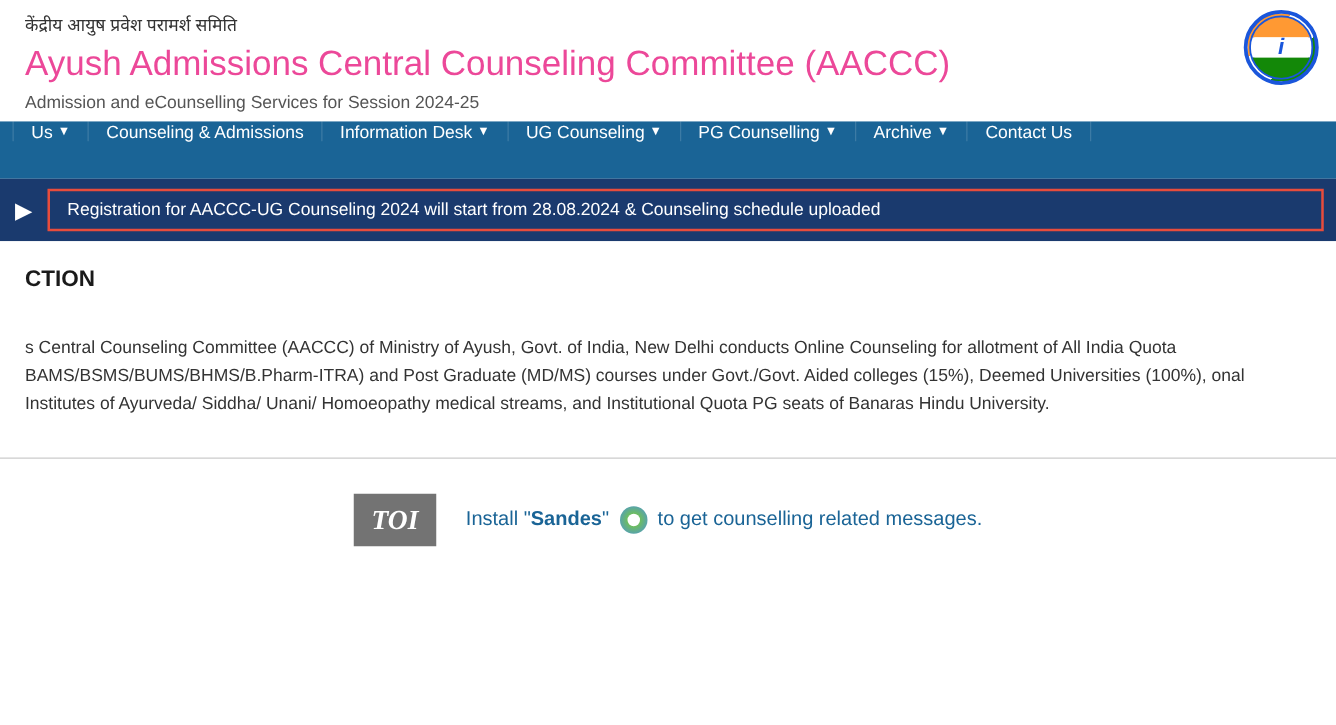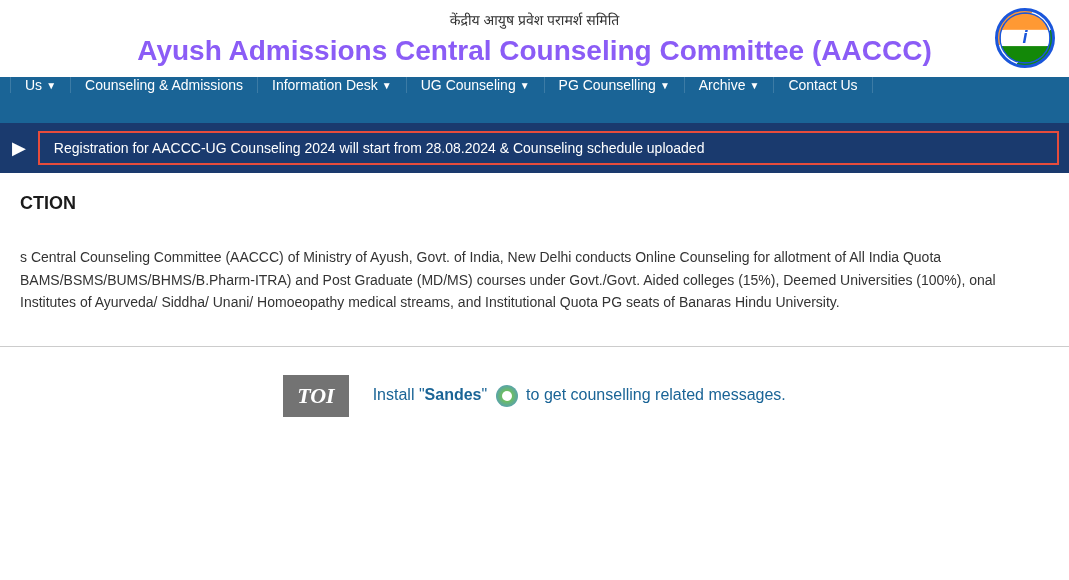--- a/index.html
+++ b/index.html
@@ -5,34 +5,33 @@
     * { margin: 0; padding: 0; box-sizing: border-box; }
     body {
       font-family: Arial, sans-serif;
       background: #fff;
       width: 1069px;
       overflow-x: hidden;
     }
 
     
     .header {
-      text-align: center;
       padding: 10px 20px 8px;
       background: #fff;
       position: relative;
     }
     .header-hindi {
       font-size: 14px;
       color: #333;
       margin-bottom: 4px;
     }
     .header-title {
       font-size: 28px;
-      font-weight: bold;
-      color: #8b5cf6;
+      font-weight: normal;
+      color: #ec4899;
       line-height: 1.3;
     }
     .header-subtitle {
       font-size: 14px;
       color: #555;
       margin-top: 4px;
     }
     .logo-area {
       position: absolute;
       top: 8px;
@@ -180,20 +179,21 @@
       background: #fff;
       border-radius: 50%;
     }
   </style>
 </head>
 <body>
 
 <div class="header">
   <div class="header-hindi">केंद्रीय आयुष प्रवेश परामर्श समिति</div>
   <div class="header-title">Ayush Admissions Central Counseling Committee (AACCC)</div>
+  <div class="header-subtitle">Admission and eCounselling Services for Session 2024-25</div>
 
   <div class="logo-area">
     <div class="logo-circle">
       <svg width="60" height="60" viewBox="0 0 60 60">
         <defs>
           <clipPath id="circleClip">
             <circle cx="30" cy="30" r="27"></circle>
           </clipPath>
         </defs>
         <circle cx="30" cy="30" r="27" fill="#fff" stroke="#1a56db" stroke-width="3"></circle>

